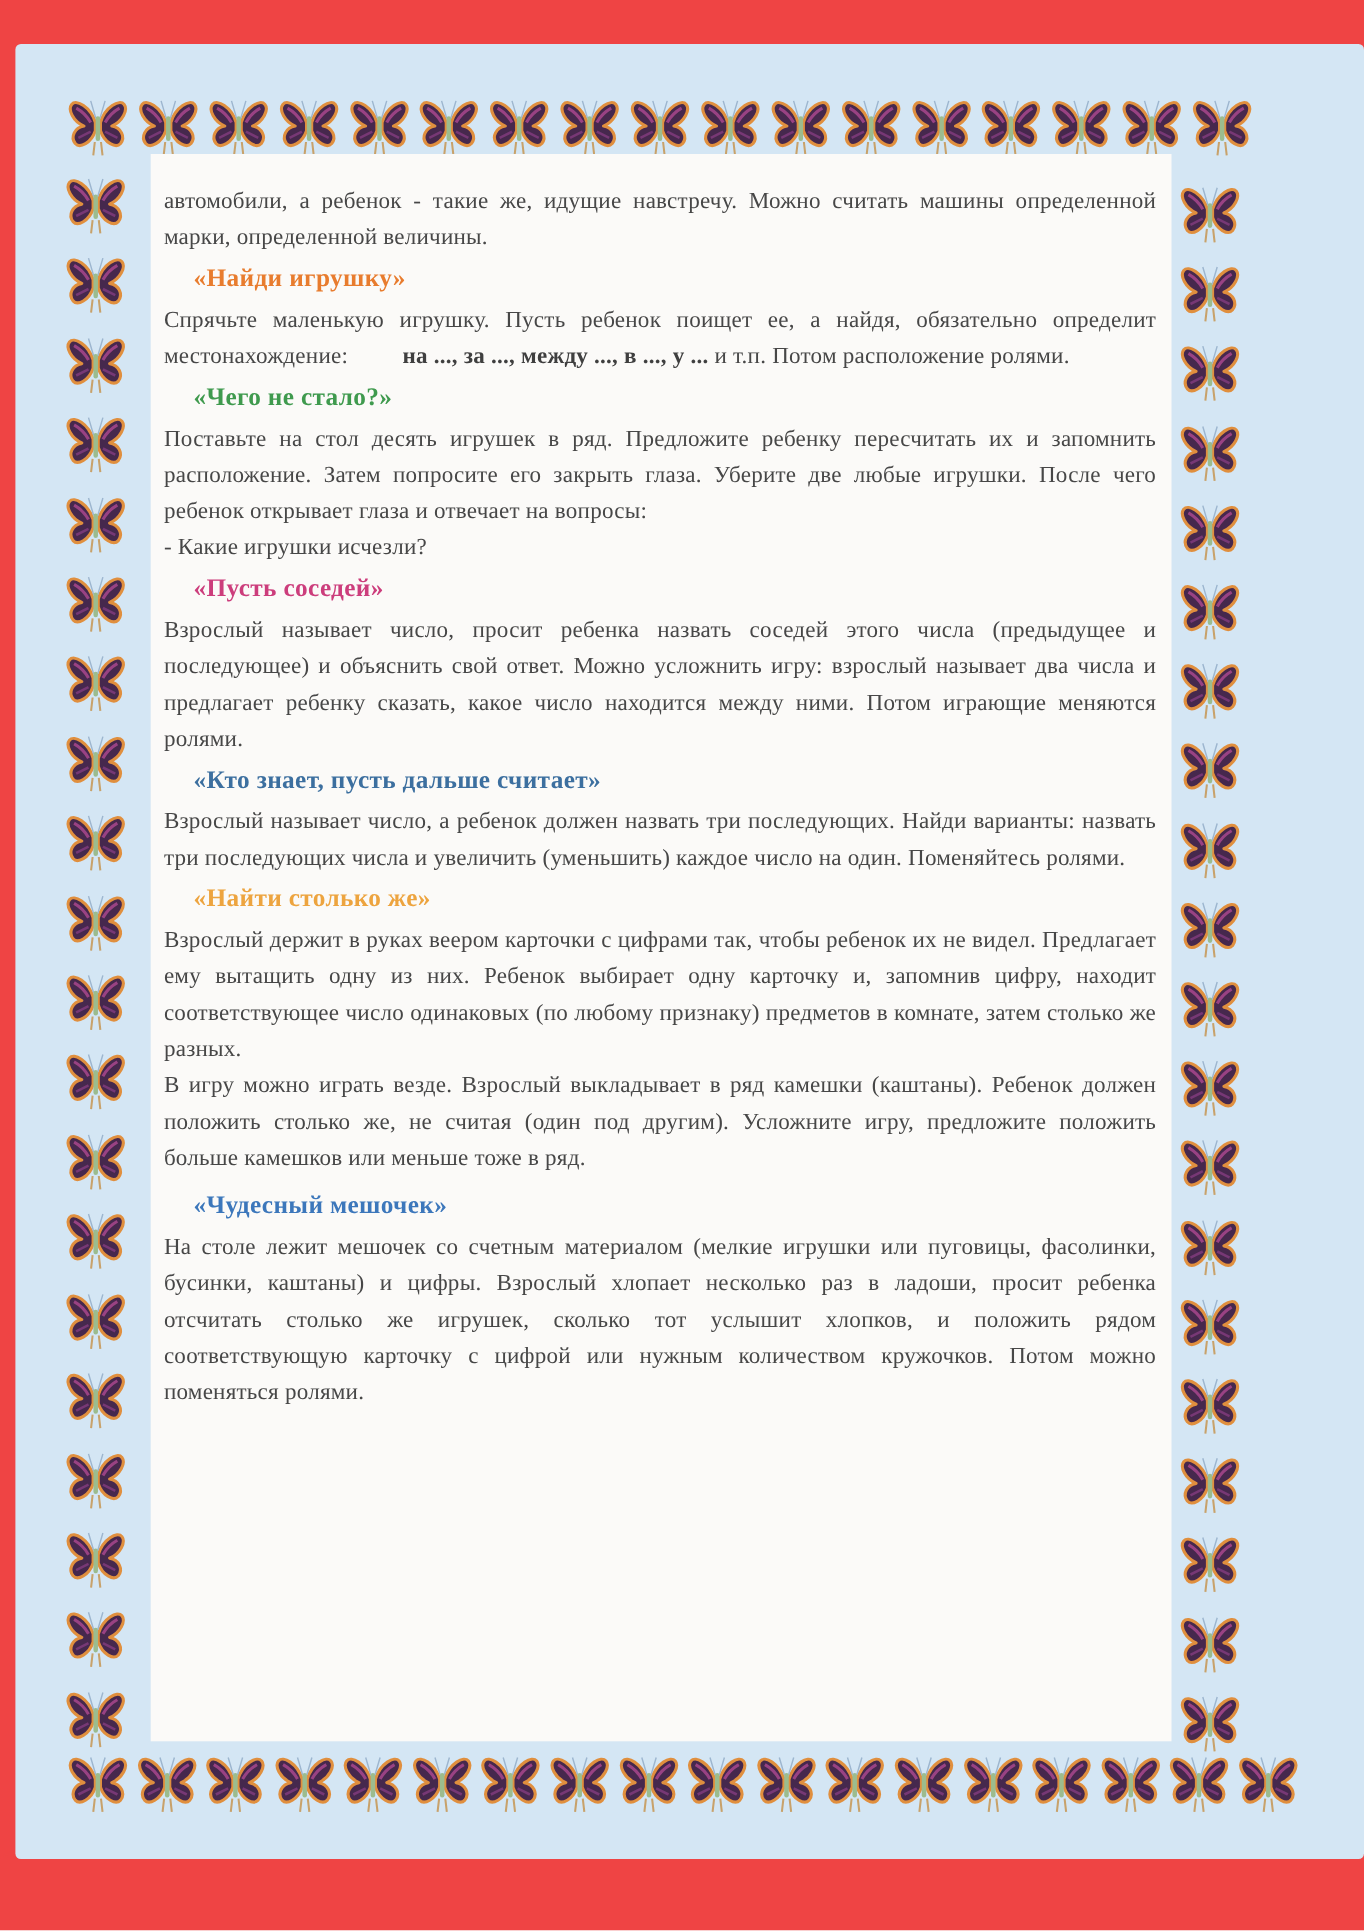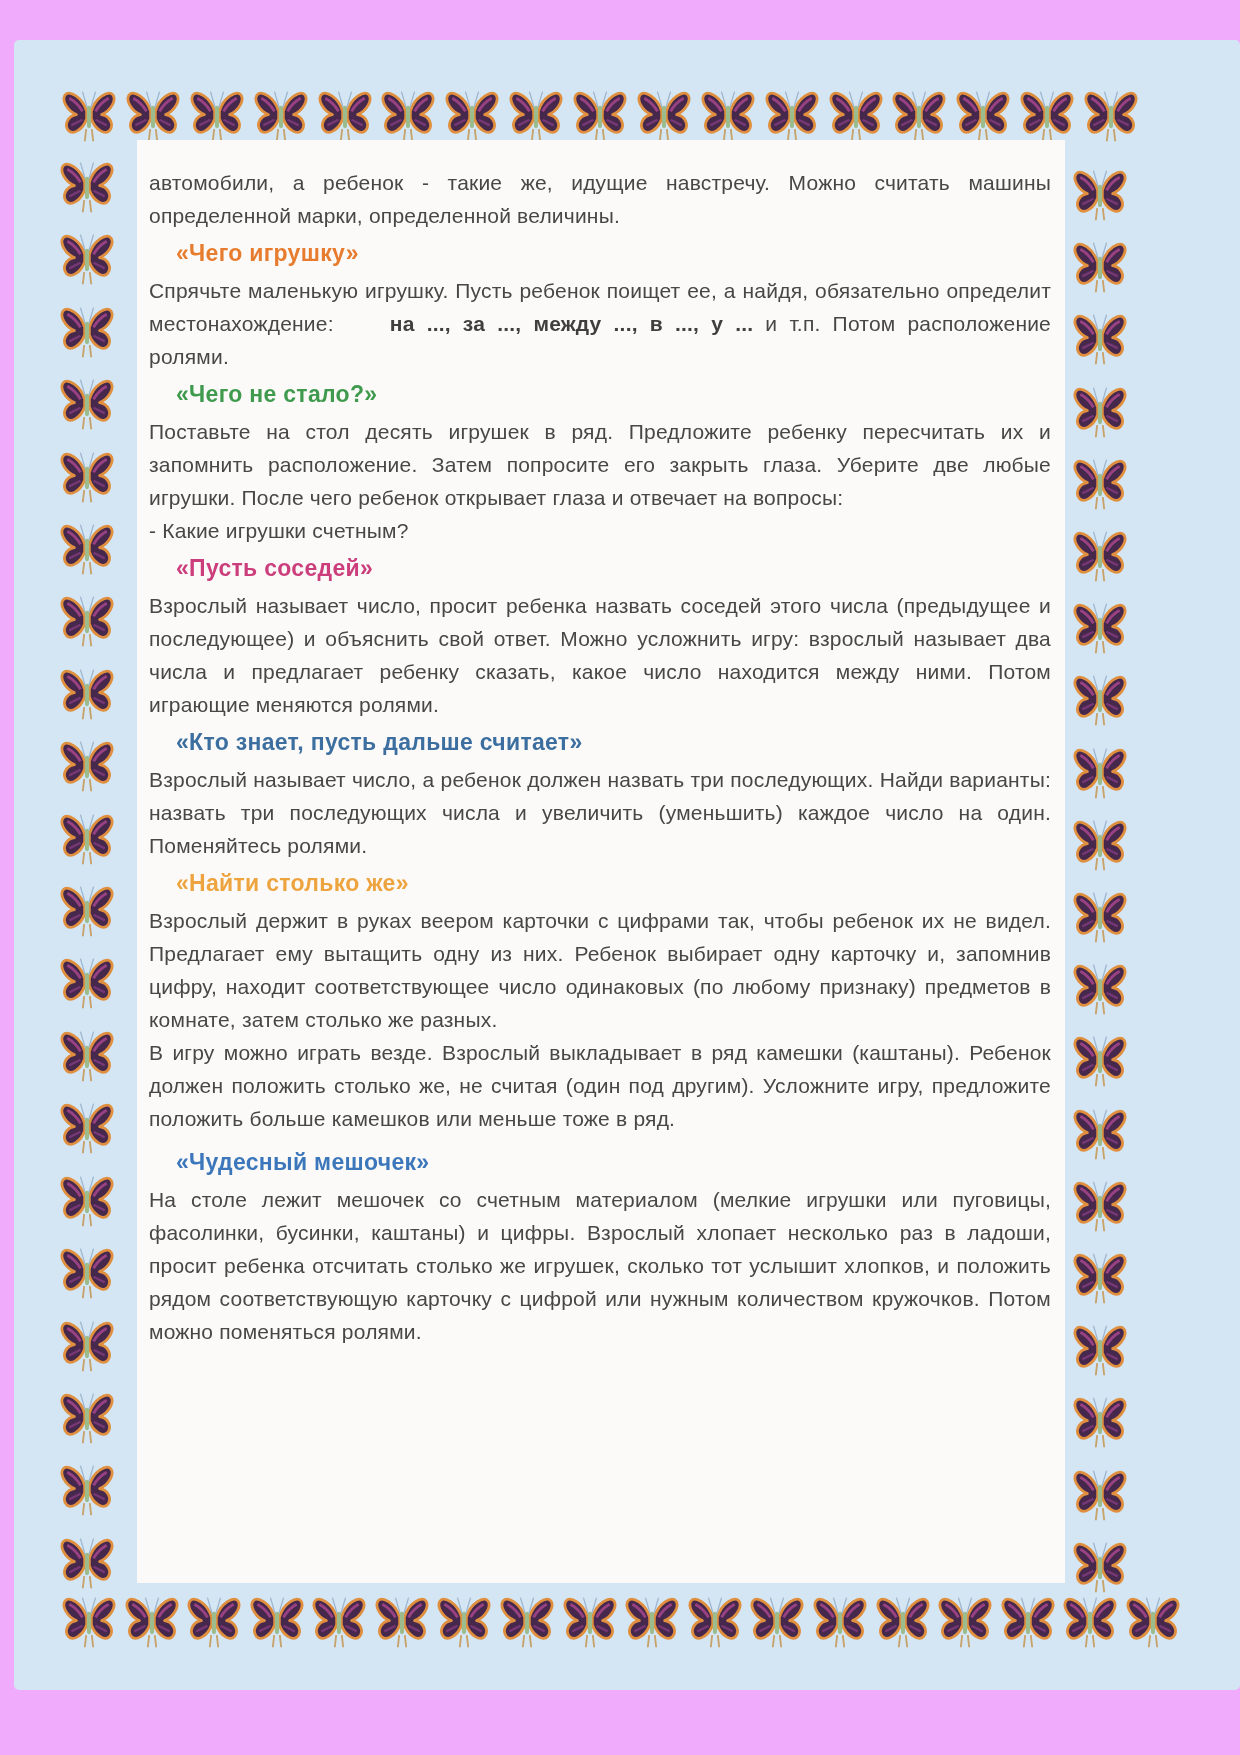--- a/index.html
+++ b/index.html
@@ -1,18 +1,18 @@
 <!DOCTYPE html>
 <html><head>
 <meta charset="utf-8">
 <style>
   html,body{margin:0;padding:0;background:#ffffff;}
   .page{
-    position:relative;width:1240px;height:1755px;background:#f0abfc;
-    font-family:Liberation Sans, sans-serif;overflow:hidden;
+    position:relative;width:1240px;height:1755px;background:#ef4444;
+    font-family:Liberation Serif, serif;overflow:hidden;
   }
   .panel{
     position:absolute;left:14px;top:40px;width:1226px;height:1650px;
     background:#d4e6f4;border-radius:5px;
   }
   .content{
     position:absolute;left:137px;top:140px;width:928px;height:1443px;
     background:#fbfaf8;box-sizing:border-box;
     padding:26px 14px 18px 12px;overflow:hidden;
   }
@@ -1019,25 +1019,25 @@
           <path d="M28 22 L23 5 M32 22 L37 5" stroke="#9db6cf" stroke-width="1.4" fill="none"></path>
           <rect x="27.8" y="20" width="4.4" height="24" rx="2.2" fill="#9cbc8e"></rect>
           <path d="M27 45 L25.5 58 M33 45 L34.5 58" stroke="#c8a26b" stroke-width="2"></path>
         </svg>
       </span>
     </div>
 
   <div class="content" style="background: rgb(251, 250, 248);">
     <p class="para"><span>автомобили, а ребенок - такие же, идущие навстречу. Можно считать машины определенной марки, определенной величины.</span></p>
     <div>
-        <h2 class="sec-title" style="color: rgb(232, 124, 46);">«Чего игрушку»</h2>
+        <h2 class="sec-title" style="color: rgb(232, 124, 46);">«Найди игрушку»</h2>
         <p class="para"><span>Спрячьте маленькую игрушку. Пусть ребенок поищет ее, а найдя, обязательно определит местонахождение: </span><span class="b">на ..., за ..., между ..., в ..., у ...</span><span> и т.п. Потом расположение ролями.</span></p>
         <h2 class="sec-title" style="color: rgb(63, 154, 78);">«Чего не стало?»</h2>
         <p class="para"><span>Поставьте на стол десять игрушек в ряд. Предложите ребенку пересчитать их и запомнить расположение. Затем попросите его закрыть глаза. Уберите две любые игрушки. После чего ребенок открывает глаза и отвечает на вопросы:</span></p>
-        <p class="para"><span>- Какие игрушки счетным?</span></p>
+        <p class="para"><span>- Какие игрушки исчезли?</span></p>
         <h2 class="sec-title" style="color: rgb(204, 61, 124);">«Пусть соседей»</h2>
         <p class="para"><span>Взрослый называет число, просит ребенка назвать соседей этого числа (предыдущее и последующее) и объяснить свой ответ. Можно усложнить игру: взрослый называет два числа и предлагает ребенку сказать, какое число находится между ними. Потом играющие меняются ролями.</span></p>
         <h2 class="sec-title" style="color: rgb(60, 111, 159);">«Кто знает, пусть дальше считает»</h2>
         <p class="para"><span>Взрослый называет число, а ребенок должен назвать три последующих. Найди варианты: назвать три последующих числа и увеличить (уменьшить) каждое число на один. Поменяйтесь ролями.</span></p>
         <h2 class="sec-title" style="color: rgb(237, 164, 63);">«Найти столько же»</h2>
         <p class="para"><span>Взрослый держит в руках веером карточки с цифрами так, чтобы ребенок их не видел. Предлагает ему вытащить одну из них. Ребенок выбирает одну карточку и, запомнив цифру, находит соответствующее число одинаковых (по любому признаку) предметов в комнате, затем столько же разных.</span></p>
         <p class="para"><span>В игру можно играть везде. Взрослый выкладывает в ряд камешки (каштаны). Ребенок должен положить столько же, не считая (один под другим). Усложните игру, предложите положить больше камешков или меньше тоже в ряд.</span></p>
         <h2 class="sec-title" style="color: rgb(60, 119, 187); margin-top: 10px;">«Чудесный мешочек»</h2>
         <p class="para"><span>На столе лежит мешочек со счетным материалом (мелкие игрушки или пуговицы, фасолинки, бусинки, каштаны) и цифры. Взрослый хлопает несколько раз в ладоши, просит ребенка отсчитать столько же игрушек, сколько тот услышит хлопков, и положить рядом соответствующую карточку с цифрой или нужным количеством кружочков. Потом можно поменяться ролями.</span></p>
       </div>

